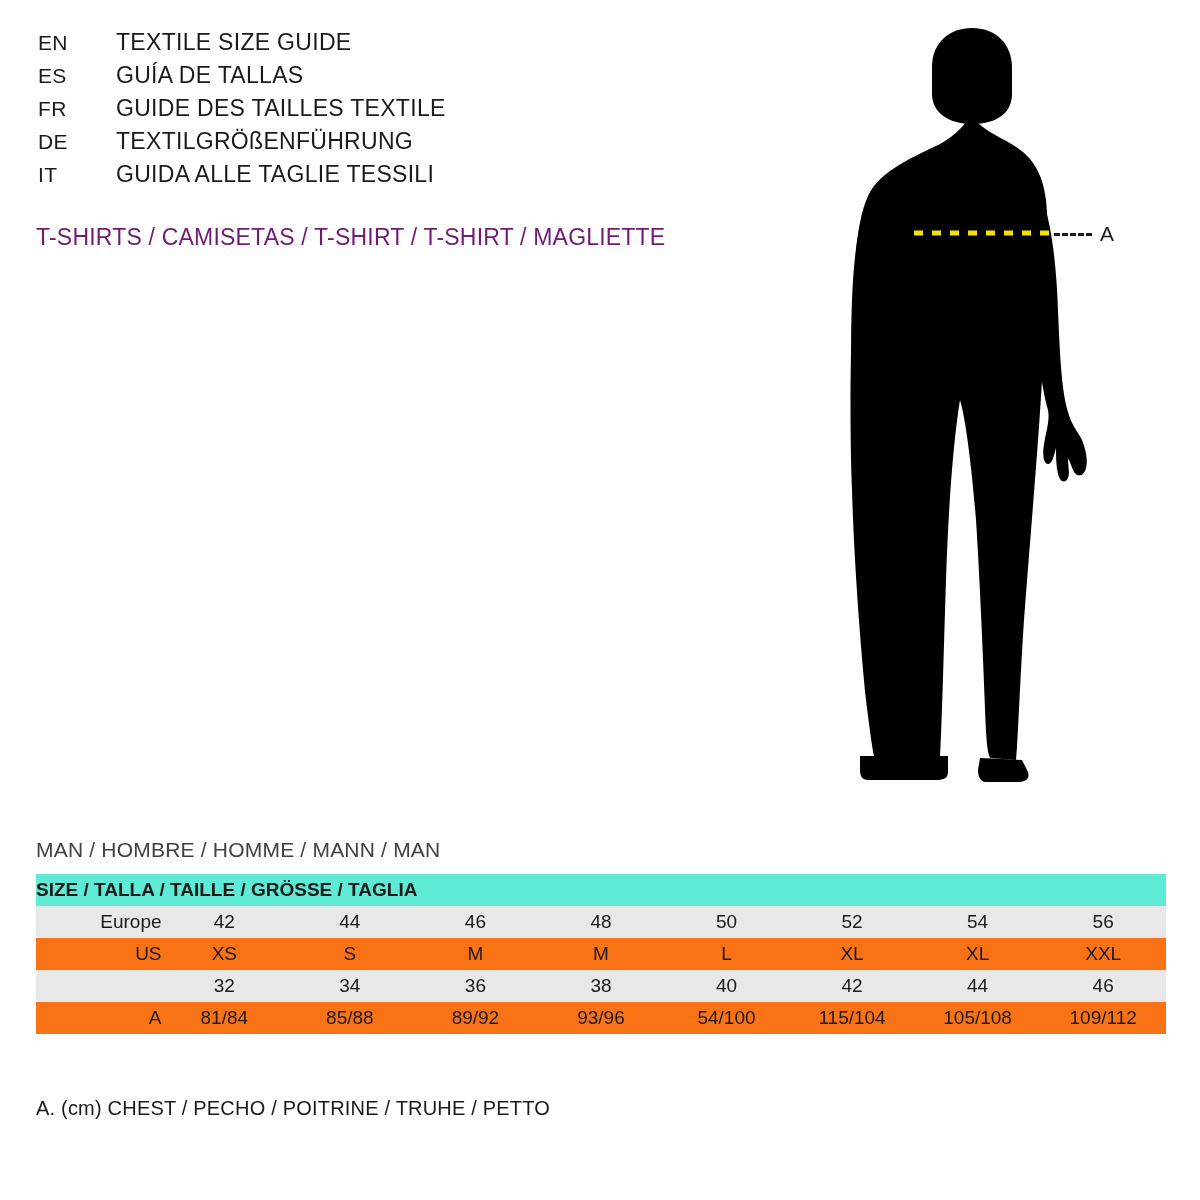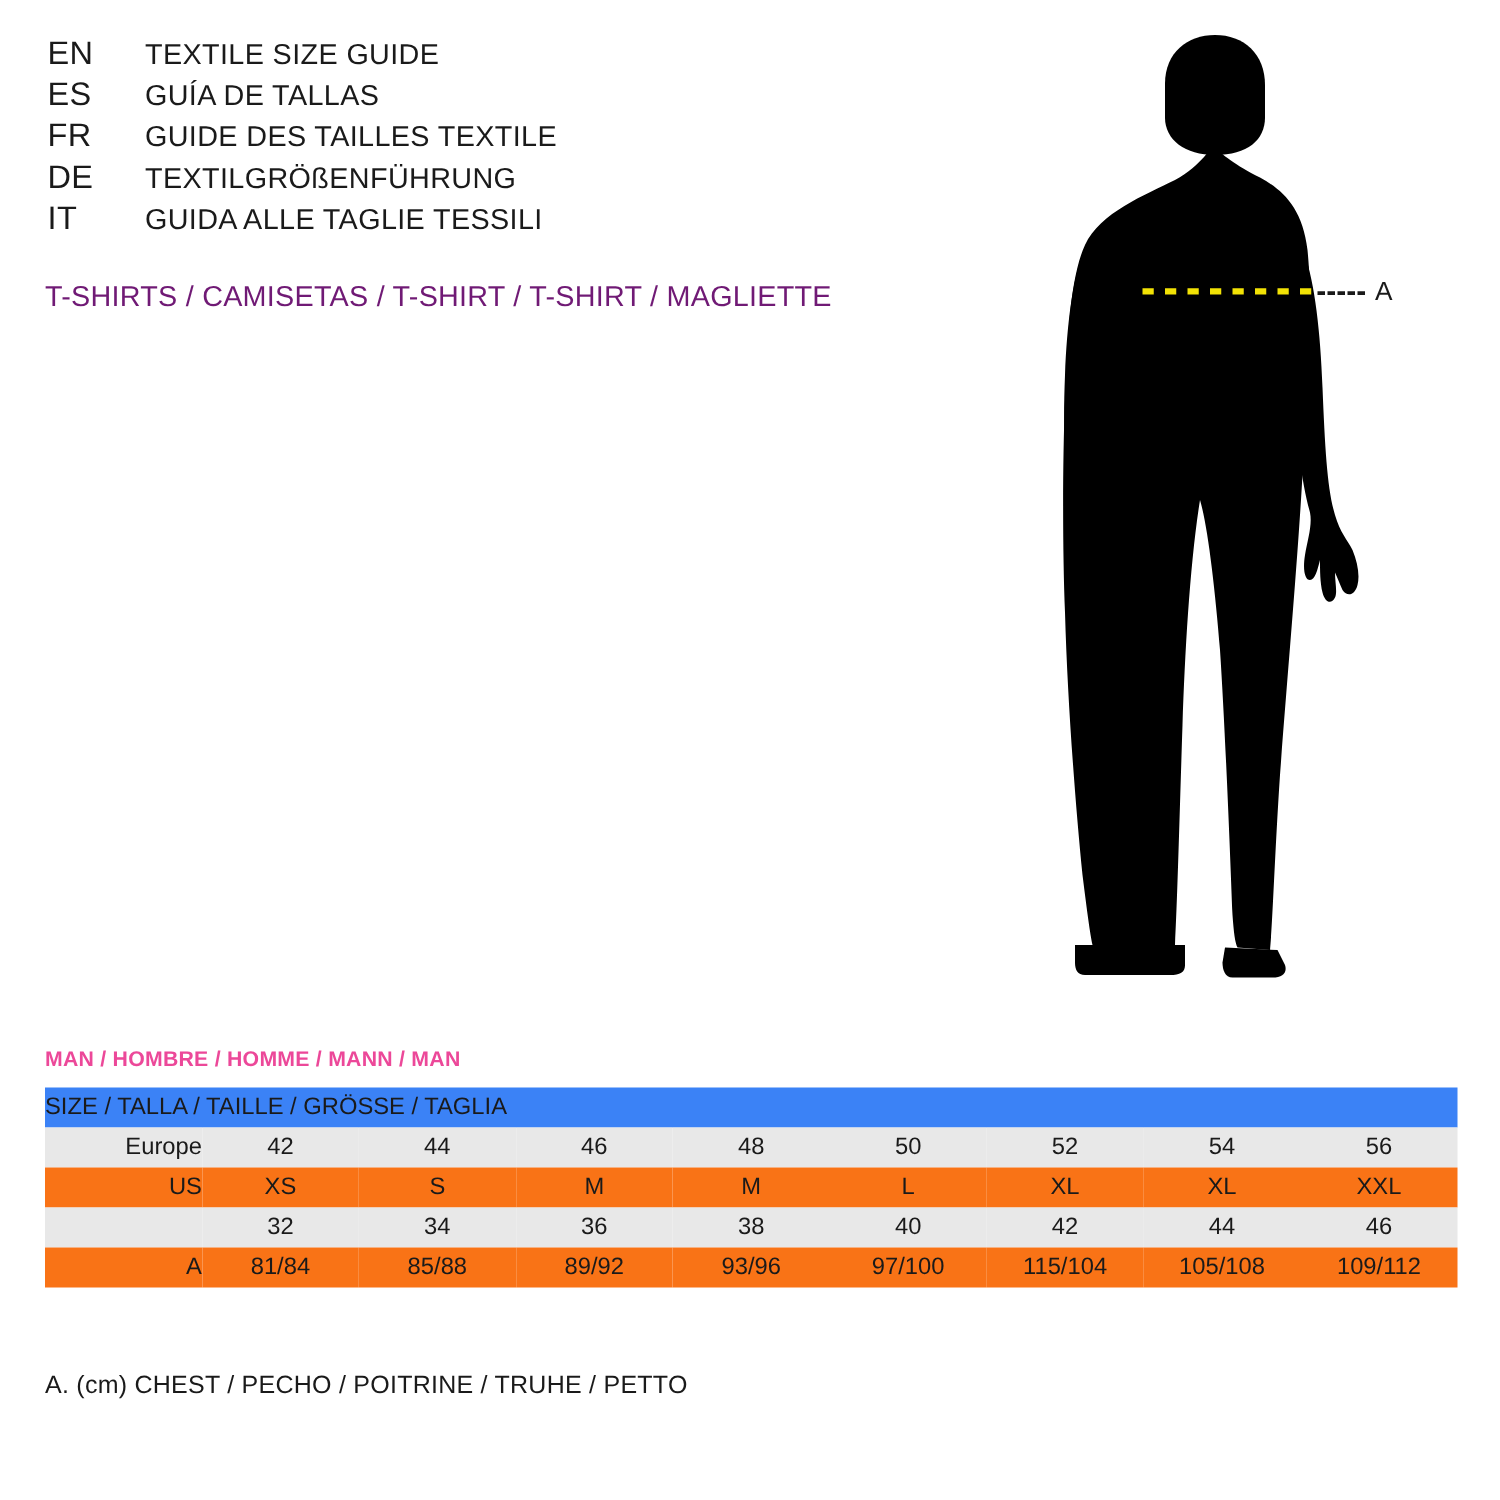--- a/index.html
+++ b/index.html
@@ -29,21 +29,21 @@
     width: 700px;
   }
   .lang-row {
     display: flex;
     align-items: baseline;
     height: 33px;
     line-height: 33px;
   }
   .lang-code {
     width: 78px;
-    font-size: 26px;
+    font-size: 21px;
     letter-spacing: 0.3px;
     color: #1a1a1a;
   }
   .lang-text {
     font-size: 23px;
     letter-spacing: 0.3px;
     color: #1a1a1a;
     white-space: nowrap;
   }
 
@@ -91,43 +91,43 @@
   }
 
   
   .table-section {
     position: absolute;
     left: 36px;
     top: 838px;
     width: 1130px;
   }
   .man-title {
-    font-size: 17px;
-    font-weight: bold;
+    font-size: 21px;
+    font-weight: normal;
     letter-spacing: 0.2px;
-    color: #ec4899;
+    color: #404040;
     margin-bottom: 12px;
   }
   table.size-table {
     border-collapse: collapse;
     width: 1130px;
     table-layout: fixed;
     font-size: 19px;
   }
   table.size-table td {
     height: 32px;
     padding: 0;
     color: #1a1a1a;
     vertical-align: middle;
   }
   .row-head td {
-    background: #3b82f6;
+    background: #5eead4;
     font-size: 19px;
     color: #1a1a1a;
-    font-weight: normal;
+    font-weight: bold;
     padding-left: 6px;
   }
   .row-shade td {
     background: #e8e8e8;
   }
   .row-plain td {
     background: #f97316;
   }
   .label-cell {
     padding-left: 6px;
@@ -259,21 +259,21 @@
         <td class="val-cell">42</td>
         <td class="val-cell">44</td>
         <td class="val-cell">46</td>
       </tr>
       <tr class="row-plain">
         <td class="label-cell">A</td>
         <td class="val-cell">81/84</td>
         <td class="val-cell">85/88</td>
         <td class="val-cell">89/92</td>
         <td class="val-cell">93/96</td>
-        <td class="val-cell">97/100</td>
+        <td class="val-cell">54/100</td>
         <td class="val-cell">115/104</td>
         <td class="val-cell">105/108</td>
         <td class="val-cell">109/112</td>
       </tr>
     </tbody>
       </table>
   </div>
 
   <div class="footnote">A. (cm) CHEST / PECHO / POITRINE / TRUHE / PETTO</div>
 

